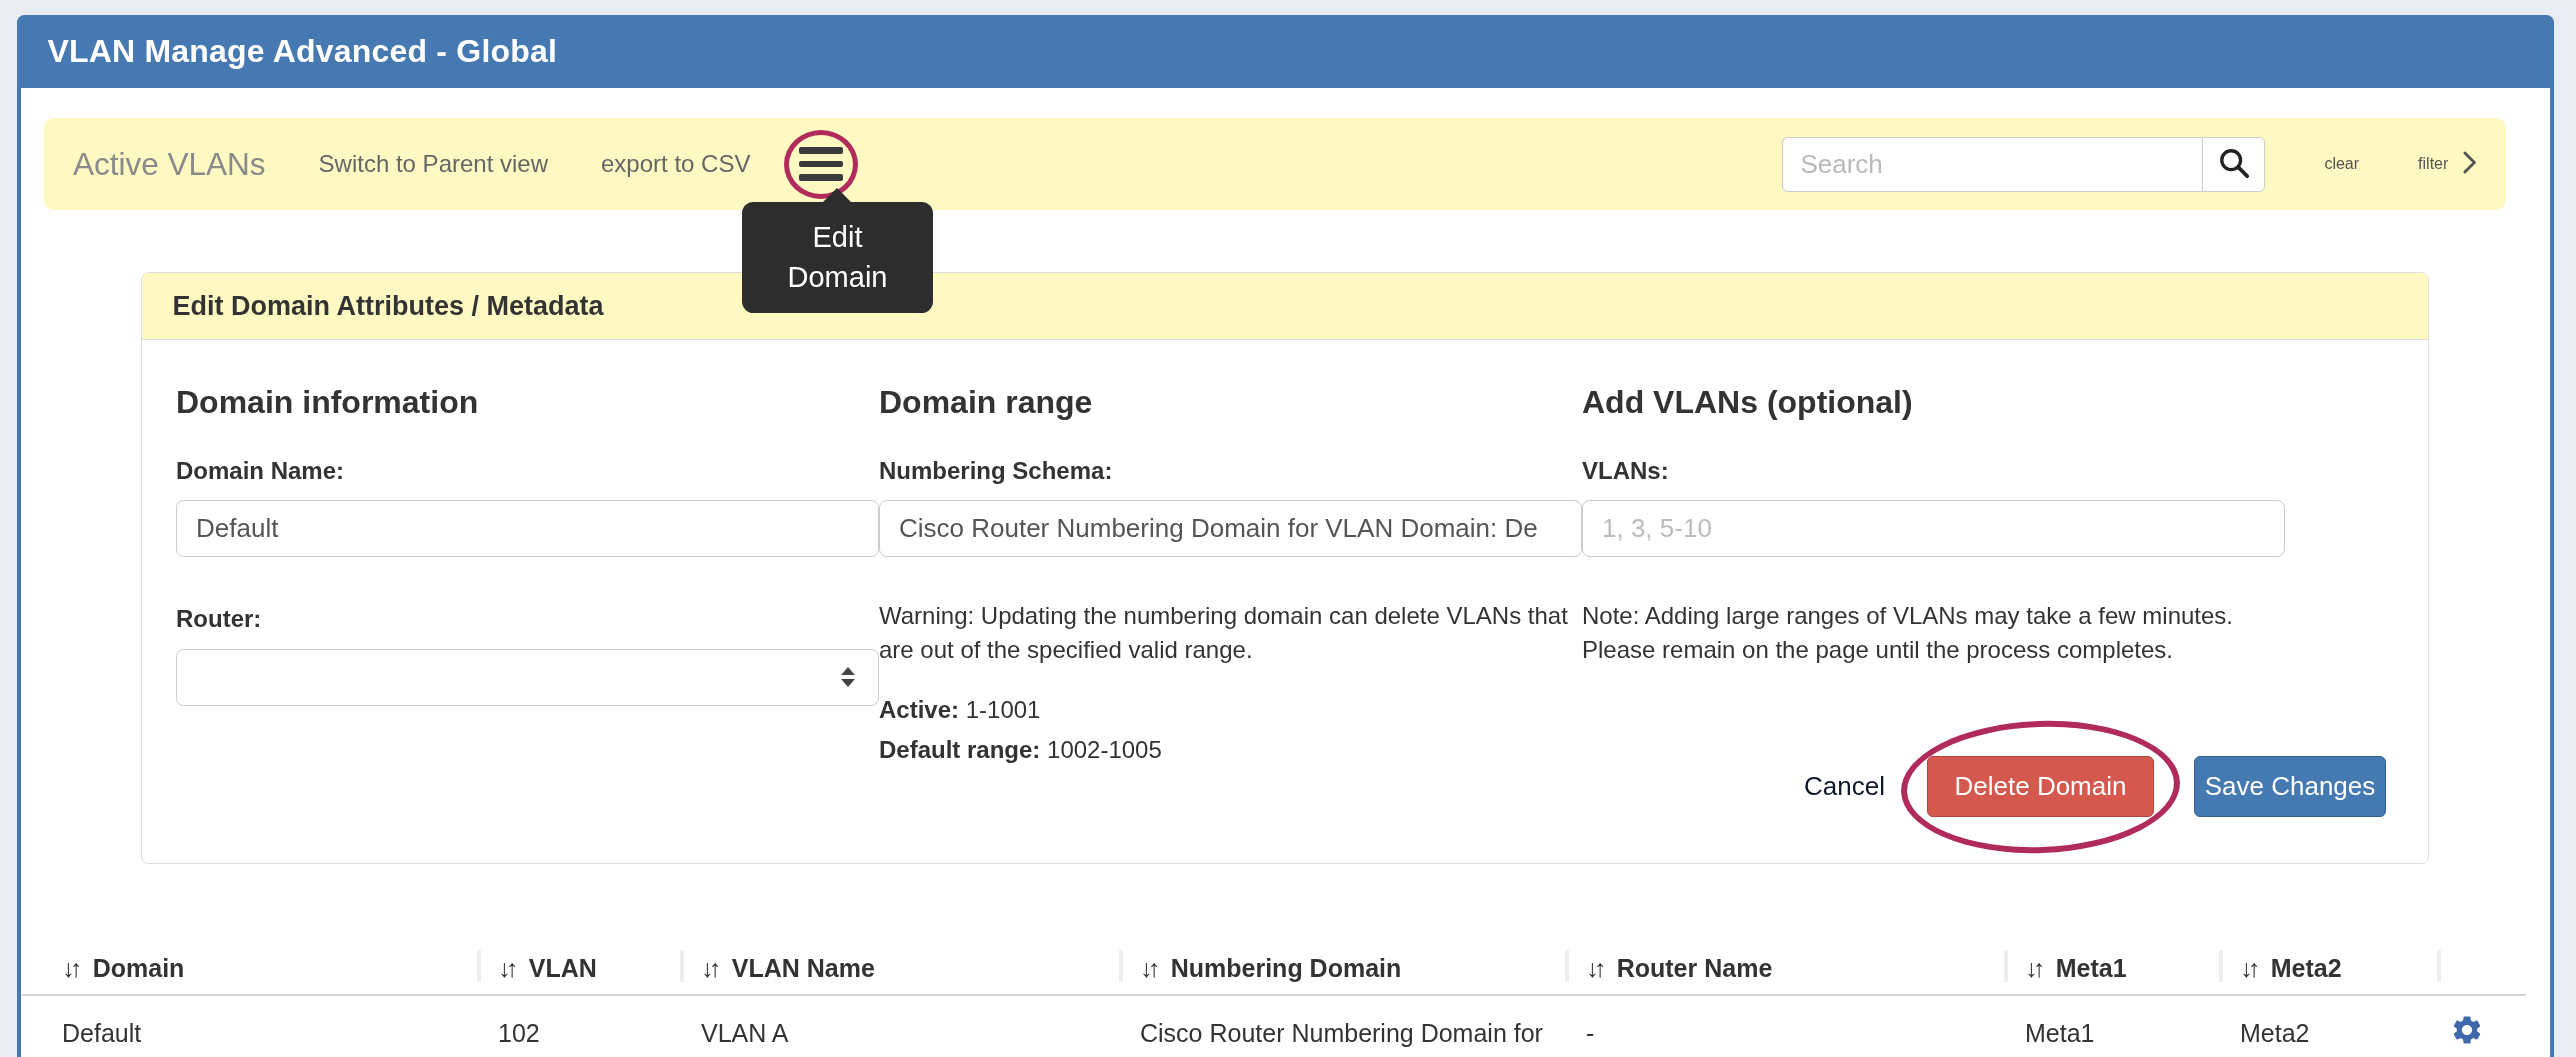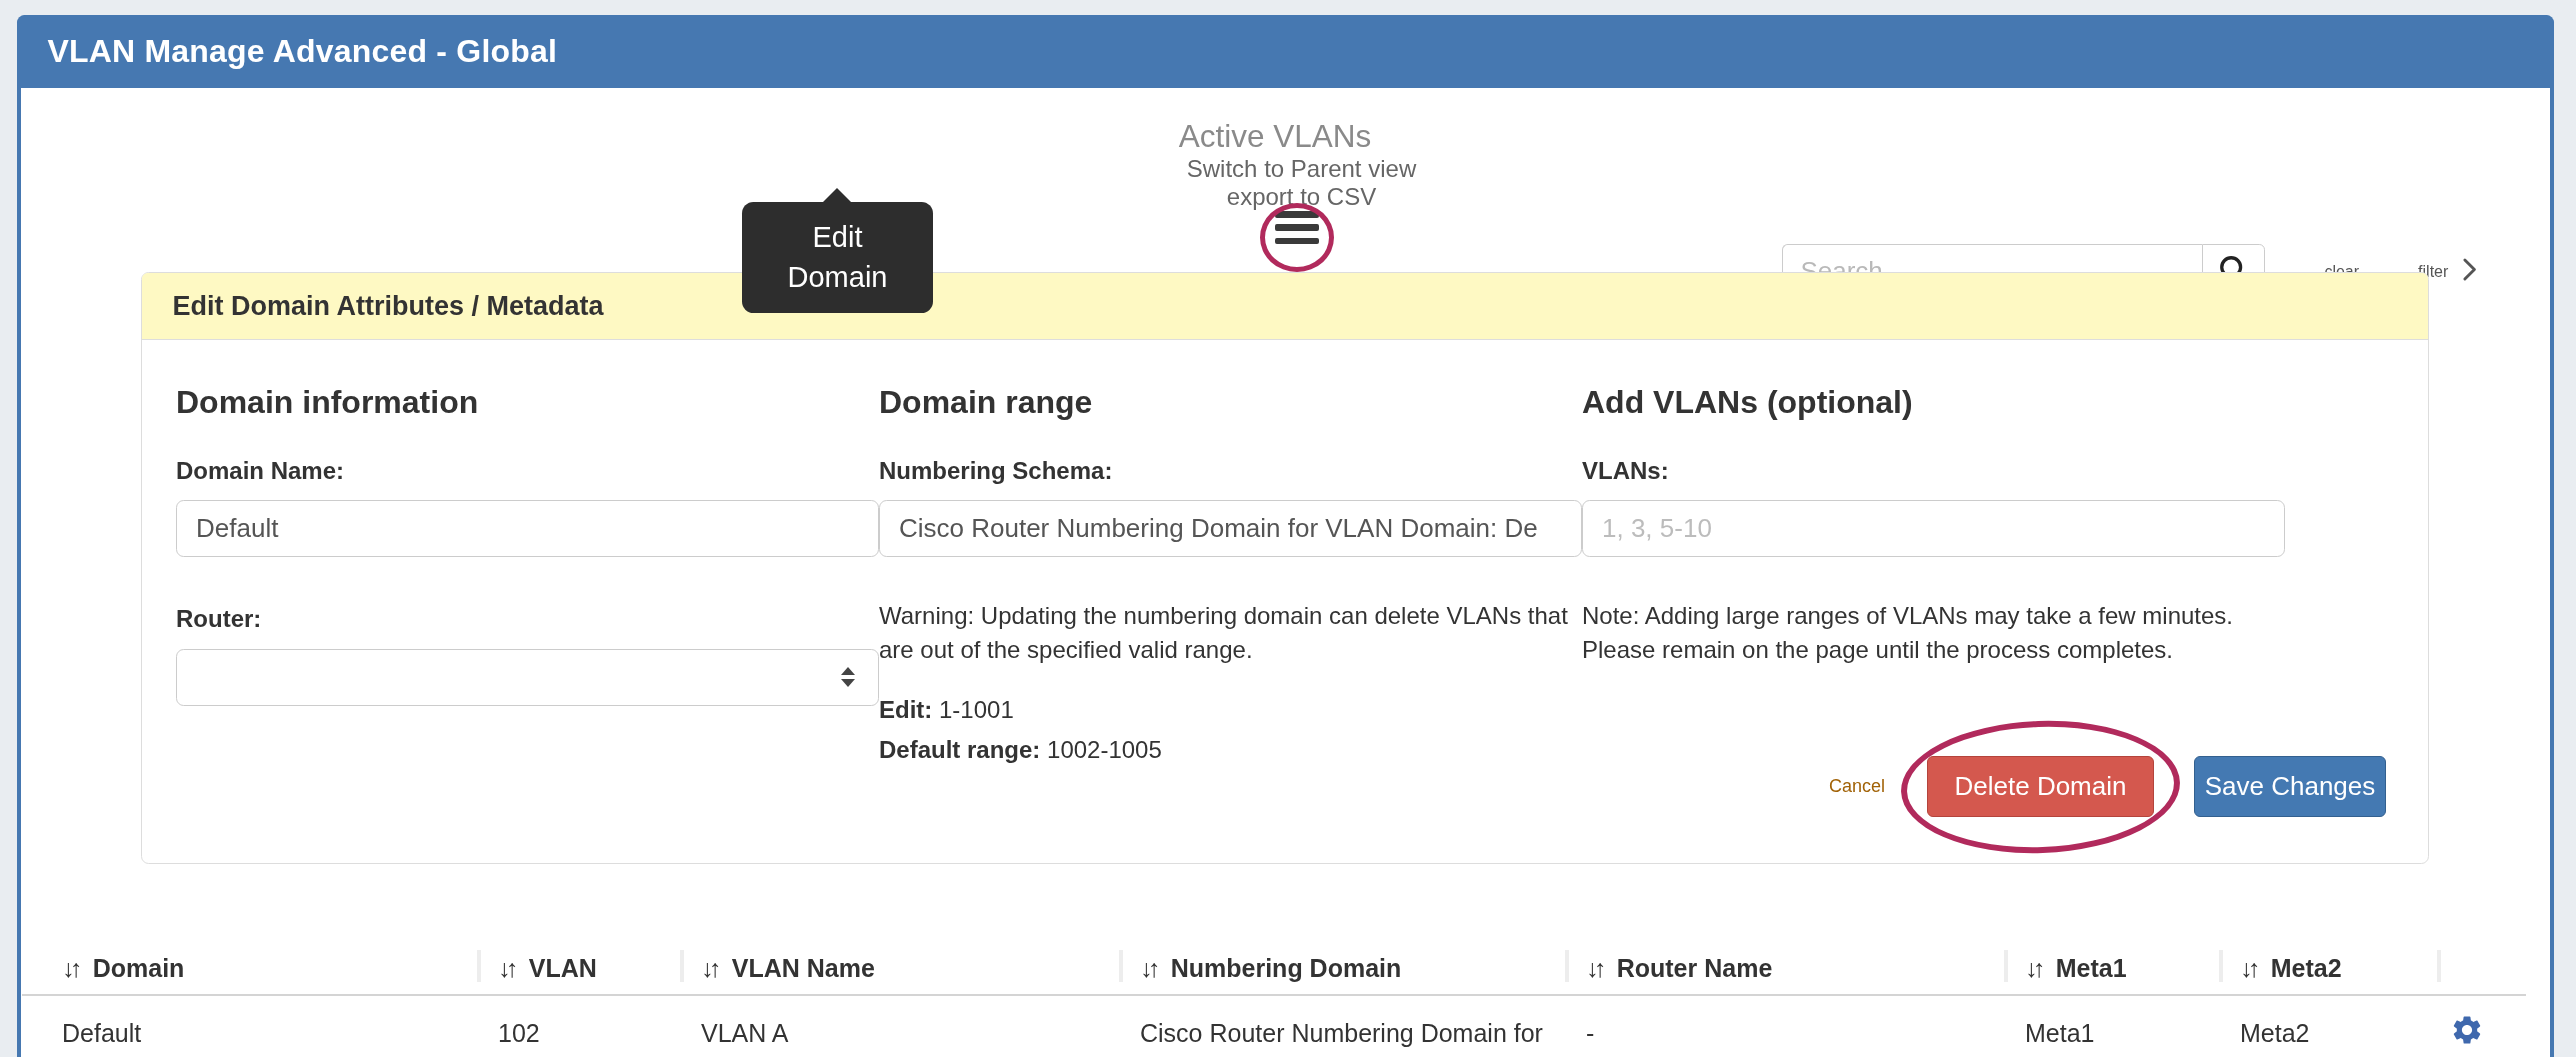--- a/index.html
+++ b/index.html
@@ -19,22 +19,22 @@
   .app-header{
     position:absolute; left:17px; top:15.3px; width:2537px; height:73px;
     background:#4678b1; border-radius:7.6px 7.6px 0 0;
     display:flex; align-items:center; padding-left:30.5px;
   }
   .app-header h1{ font-size:32px; font-weight:700; color:#fff; letter-spacing:0.2px; }
 
   
   .toolbar{
     position:absolute; left:44px; top:118px; width:2462px; height:92px;
-    background:#ffffff; border-radius:9.5px;
-    display:flex; align-items:center; padding:0 29px;flex-direction:column;
+    background:#fef9c3; border-radius:9.5px;
+    display:flex; align-items:center; padding:0 29px;
   }
   .toolbar-heading{ font-size:31.5px; color:#8a8a8a; }
   .toolbar-link{ font-size:24px; color:#666; margin-left:53px; cursor:pointer; white-space:nowrap; }
   .menu-wrap{ position:relative; margin-left:44px; width:53px; height:53px;
     display:flex; flex-direction:column; justify-content:center; align-items:center; gap:6.7px; cursor:pointer; }
   .menu-bar{ width:44px; height:6.7px; background:#3a3a3a; border-radius:1.9px; }
   .annotation-ellipse-menu{
     position:absolute; left:-10.5px; top:-7.6px; width:74px; height:69px;
     border:5.7px solid #b12a5c; border-radius:50%; pointer-events:none;
   }
@@ -93,21 +93,21 @@
   .select-arrows .up{ width:0; height:0; border-left:7.6px solid transparent; border-right:7.6px solid transparent; border-bottom:8.6px solid #444; }
   .select-arrows .down{ width:0; height:0; border-left:7.6px solid transparent; border-right:7.6px solid transparent; border-top:8.6px solid #444; }
   .help-text{ font-size:24px; color:#333; line-height:34px; margin-top:42px; }
   .range-line{ font-size:24px; color:#333; margin-top:29px; }
   .range-line + .range-line{ margin-top:11.4px; }
   .range-line b{ font-weight:700; }
 
   .actions{
     position:absolute; right:42px; top:482px; display:flex; align-items:center; height:63px;
   }
-  .cancel-link{ font-size:18px; color:#a16207; margin-right:42px; cursor:pointer; }
+  .cancel-link{ font-size:26px; color:#0f172a; margin-right:42px; cursor:pointer; }
   .delete-wrap{ position:relative; margin-right:40px; }
   .btn{ height:61px; border-radius:6px; font-size:26px; color:#fff; cursor:pointer;
         font-family:"Liberation Sans","DejaVu Sans",sans-serif; display:flex; align-items:center; justify-content:center; }
   .btn-danger{ width:227px; background:#d4584e; border:1.9px solid #b4443c; }
   .btn-primary{ width:192px; background:#4479b2; border:1.9px solid #33608f; }
   .annotation-ellipse-delete{
     position:absolute; left:-26px; top:-35px; width:279px; height:132px;
     border:6.7px solid #b12a5c; border-radius:50%; transform:rotate(-2deg); pointer-events:none;
   }
 
@@ -191,21 +191,21 @@
           </span>
         </div>
       </div>
 
       <div class="col">
         <h2>Domain range</h2>
         <div class="field-label">Numbering Schema:</div>
         <input class="text-input" type="text" value="Cisco Router Numbering Domain for VLAN Domain: De" style="">
         <p class="help-text">Warning: Updating the numbering domain can delete VLANs that are out of the specified valid range.</p>
         <p class="range-line">
-          <b>Edit:</b>
+          <b>Active:</b>
           <span>1-1001</span>
         </p>
         <p class="range-line">
           <b>Default range:</b>
           <span>1002-1005</span>
         </p>
       </div>
 
       <div class="col">
         <h2>Add VLANs (optional)</h2>

